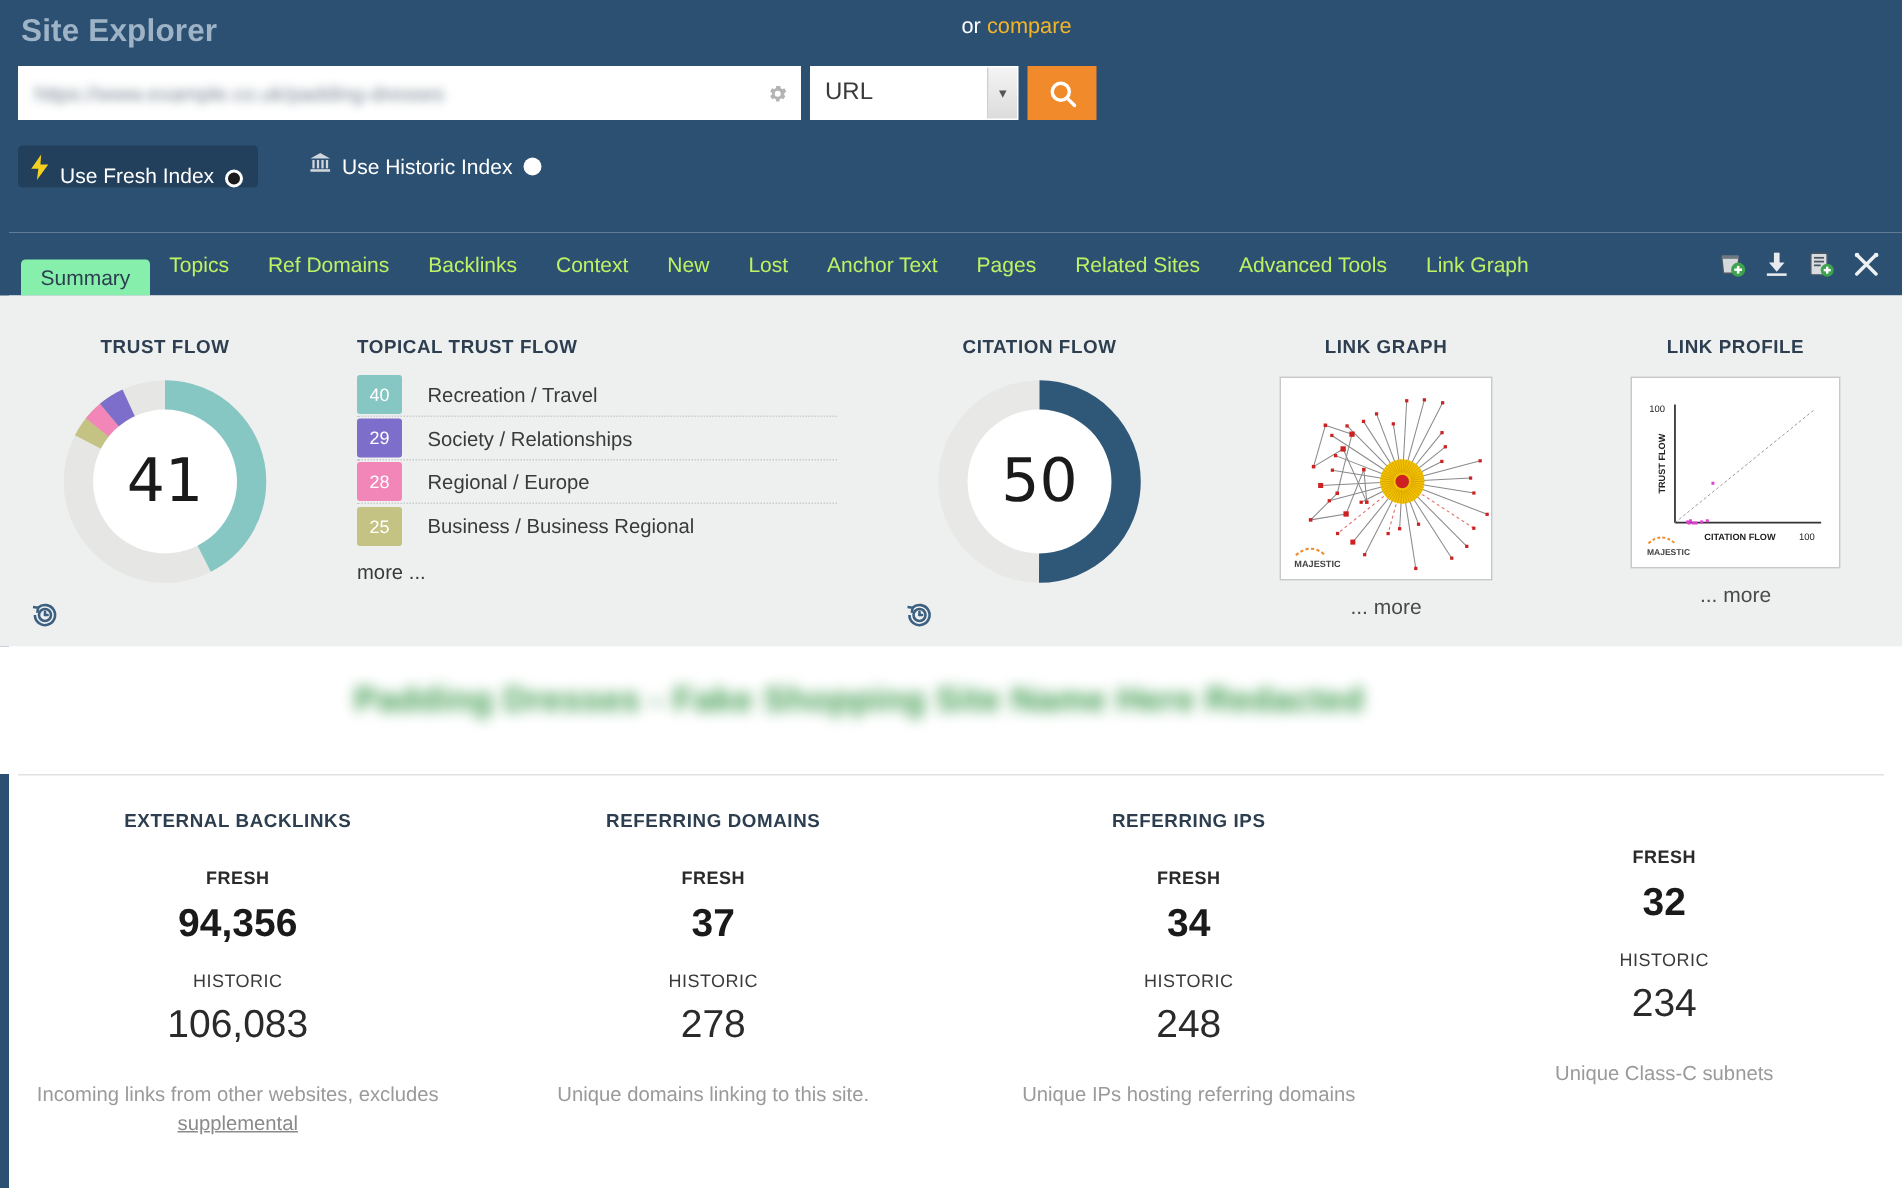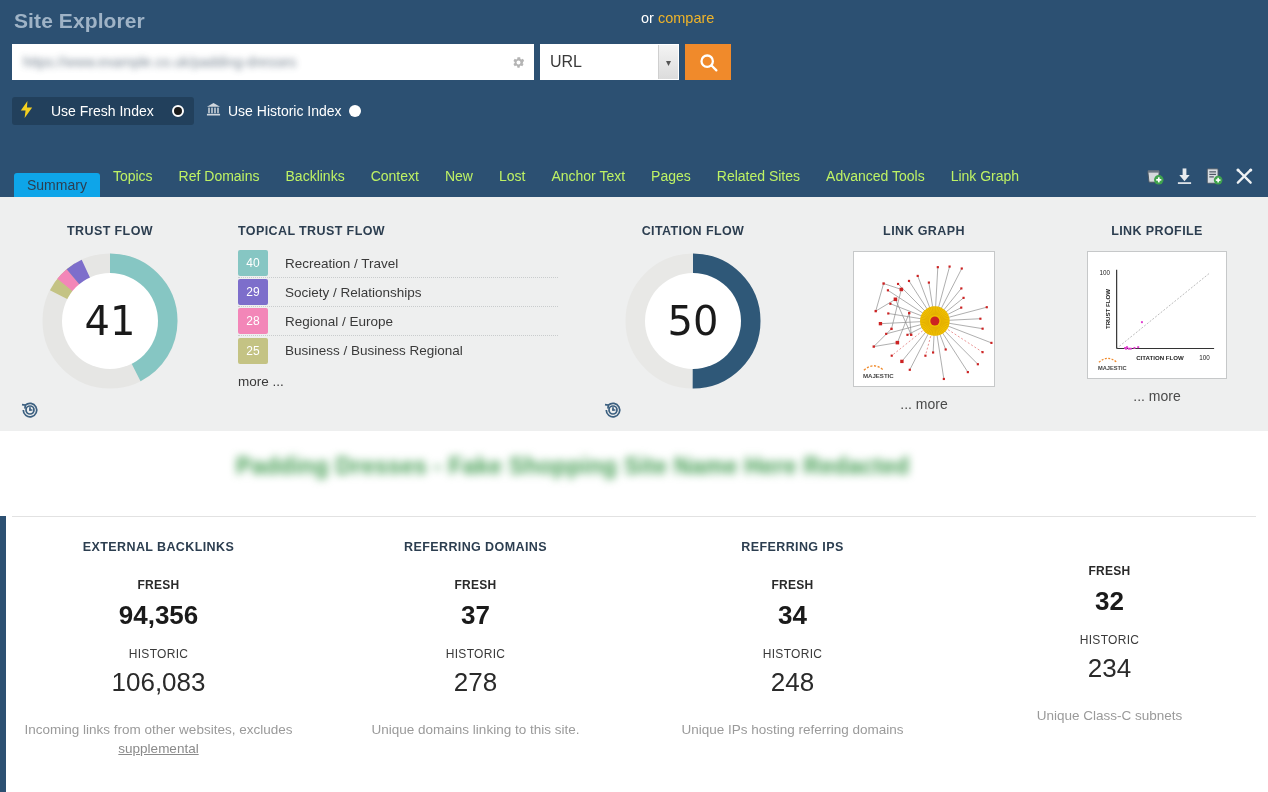--- a/index.html
+++ b/index.html
@@ -118,21 +118,21 @@
   }
 
   
   .idx-fresh {
     position: absolute;
     left: 12px; top: 97px;
     height: 28px;
     padding: 0 10px 0 8px;
     background: #22405c;
     border-radius: 3px;
-    display: flex; align-items: center; gap: 18px;
+    display: flex; align-items: flex-end; gap: 7px;
     cursor: pointer;
   }
   .idx-hist {
     position: absolute;
     left: 198px; top: 97px;
     height: 28px;
     padding: 0 10px 0 8px;
     display: flex; align-items: center; gap: 7px;
     cursor: pointer;
   }
@@ -168,21 +168,21 @@
   }
   .tab {
     display: flex; align-items: center;
     padding: 0 13px;
     font-size: 14px;
     color: #bef264;
     cursor: pointer;
     white-space: nowrap;
   }
   .tab.active {
-    background: #0ea5e9;
+    background: #86efac;
     color: #2c3e50;
     margin-top: 18px;
     border-radius: 3px 3px 0 0;
   }
 
   .tab-icons {
     position: absolute;
     right: 14px; top: 0;
     height: 42px;
     display: flex; align-items: center; gap: 12px;

